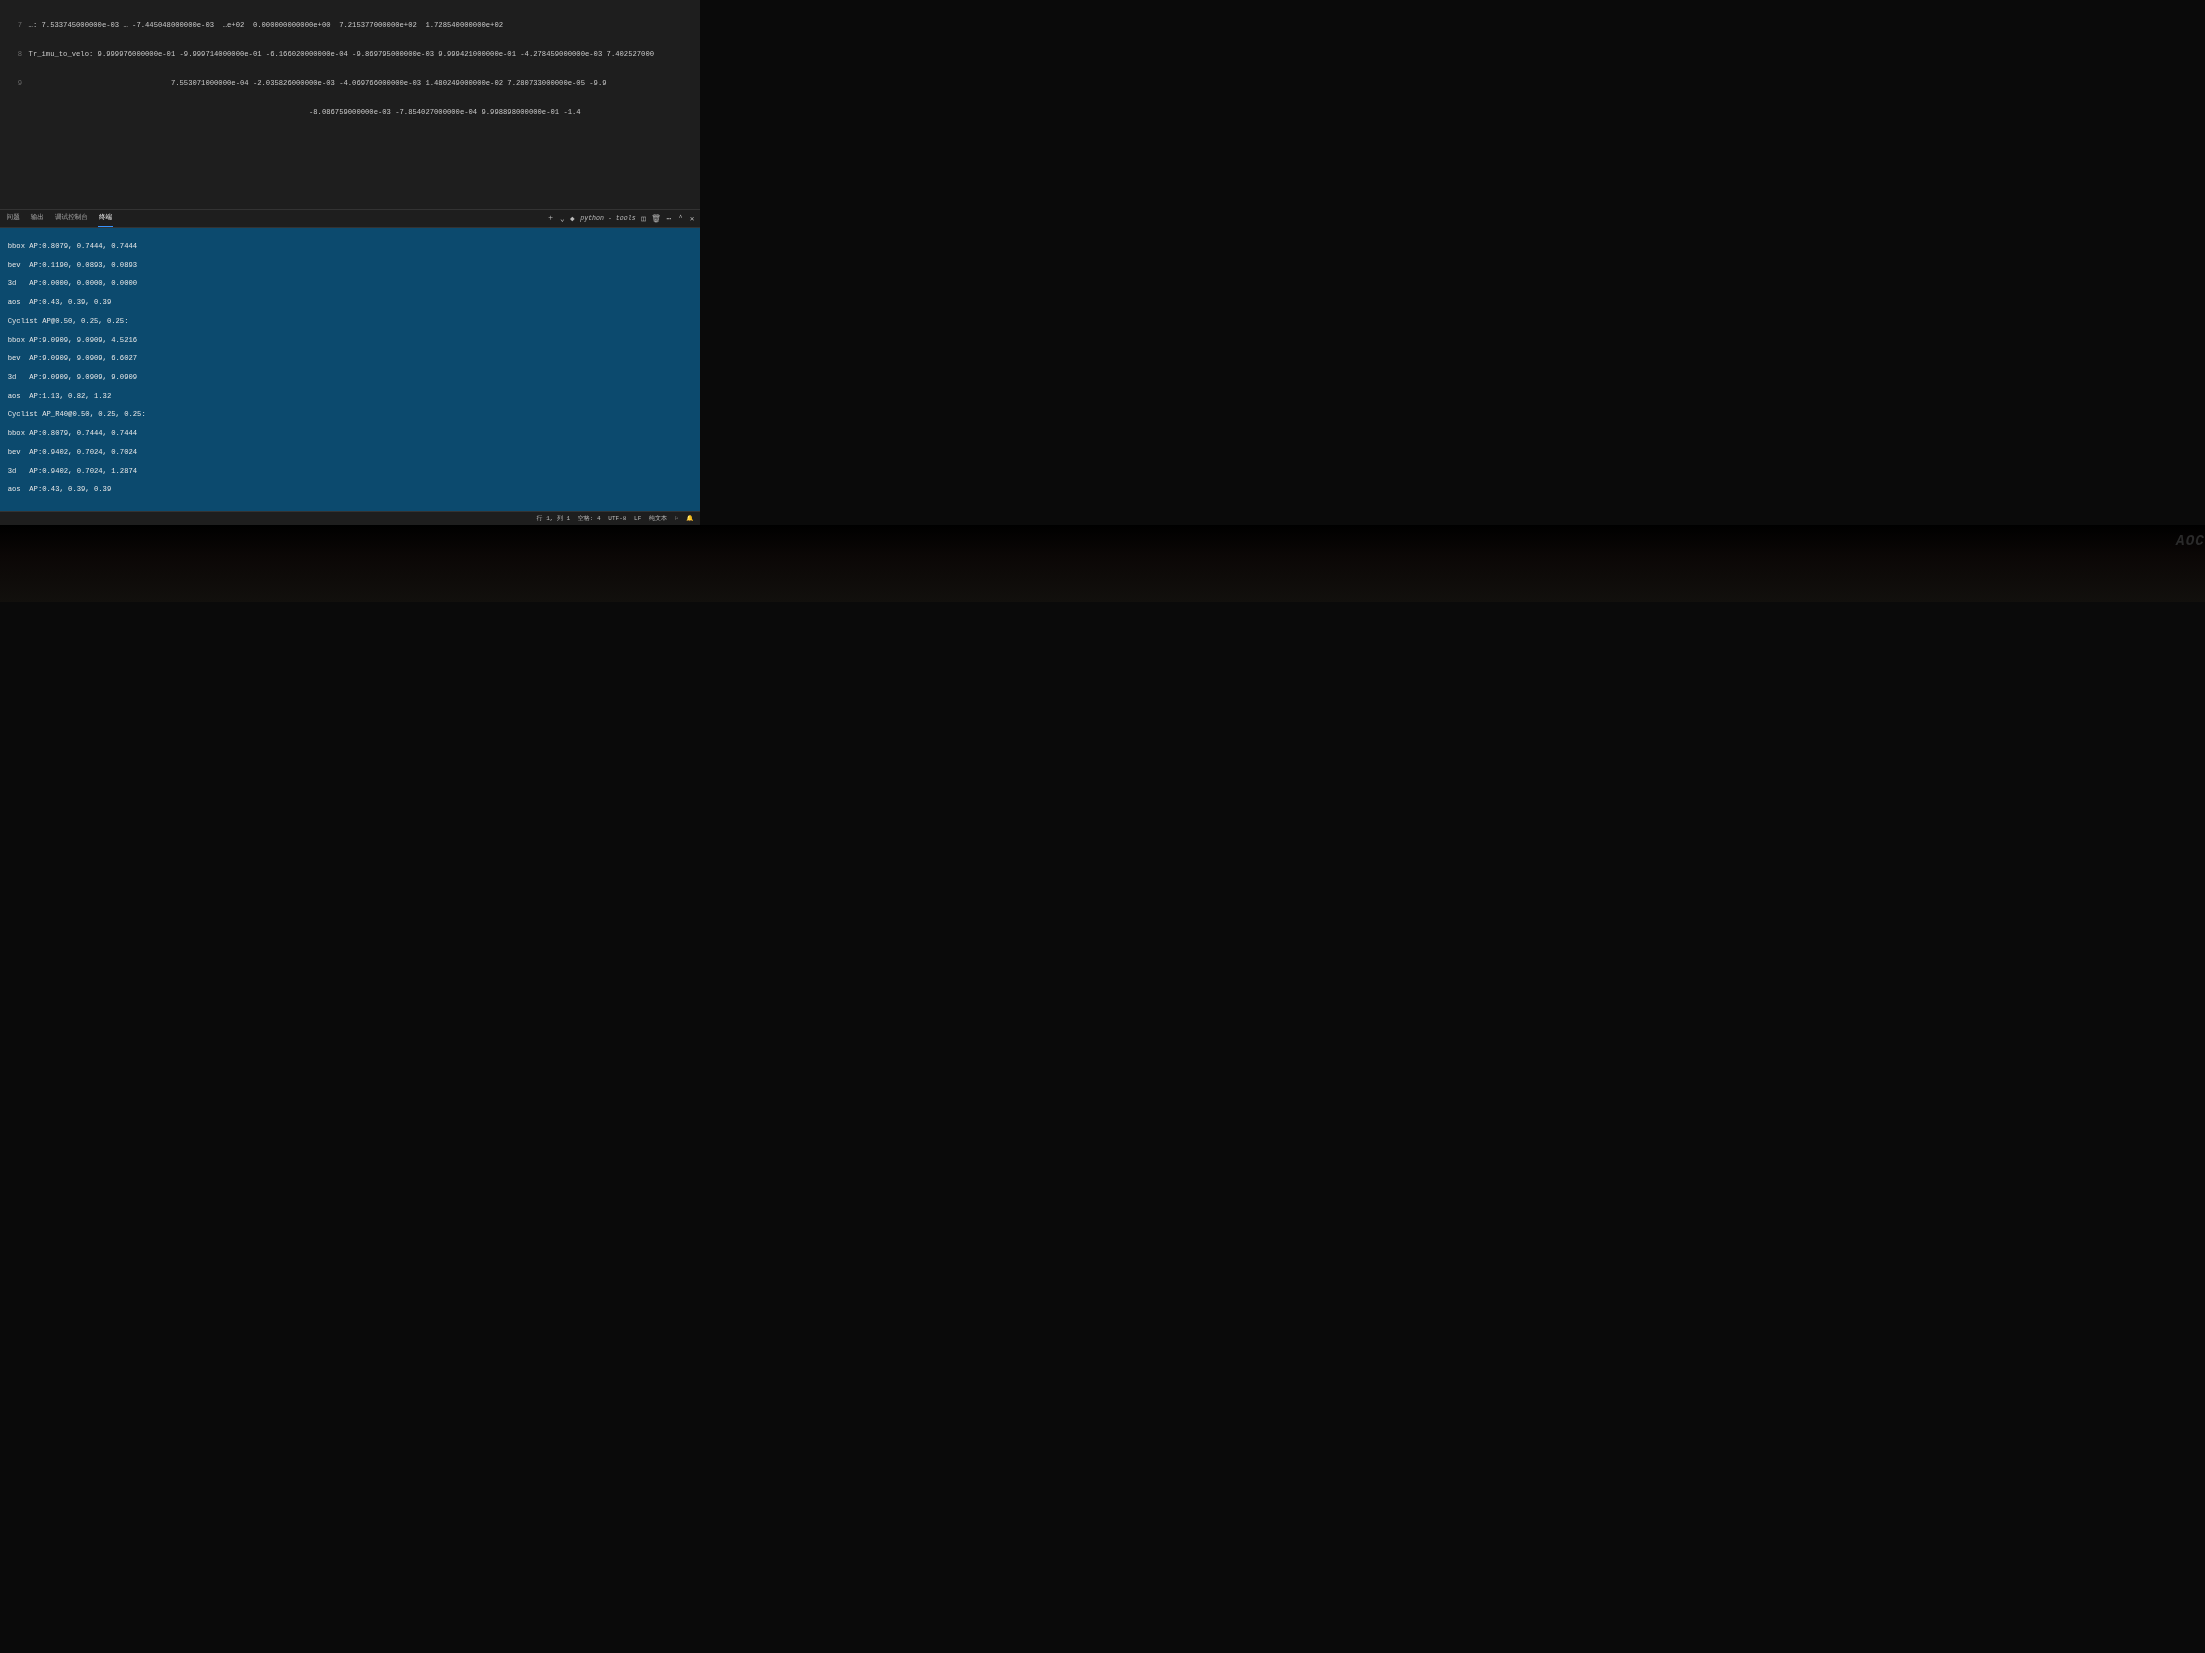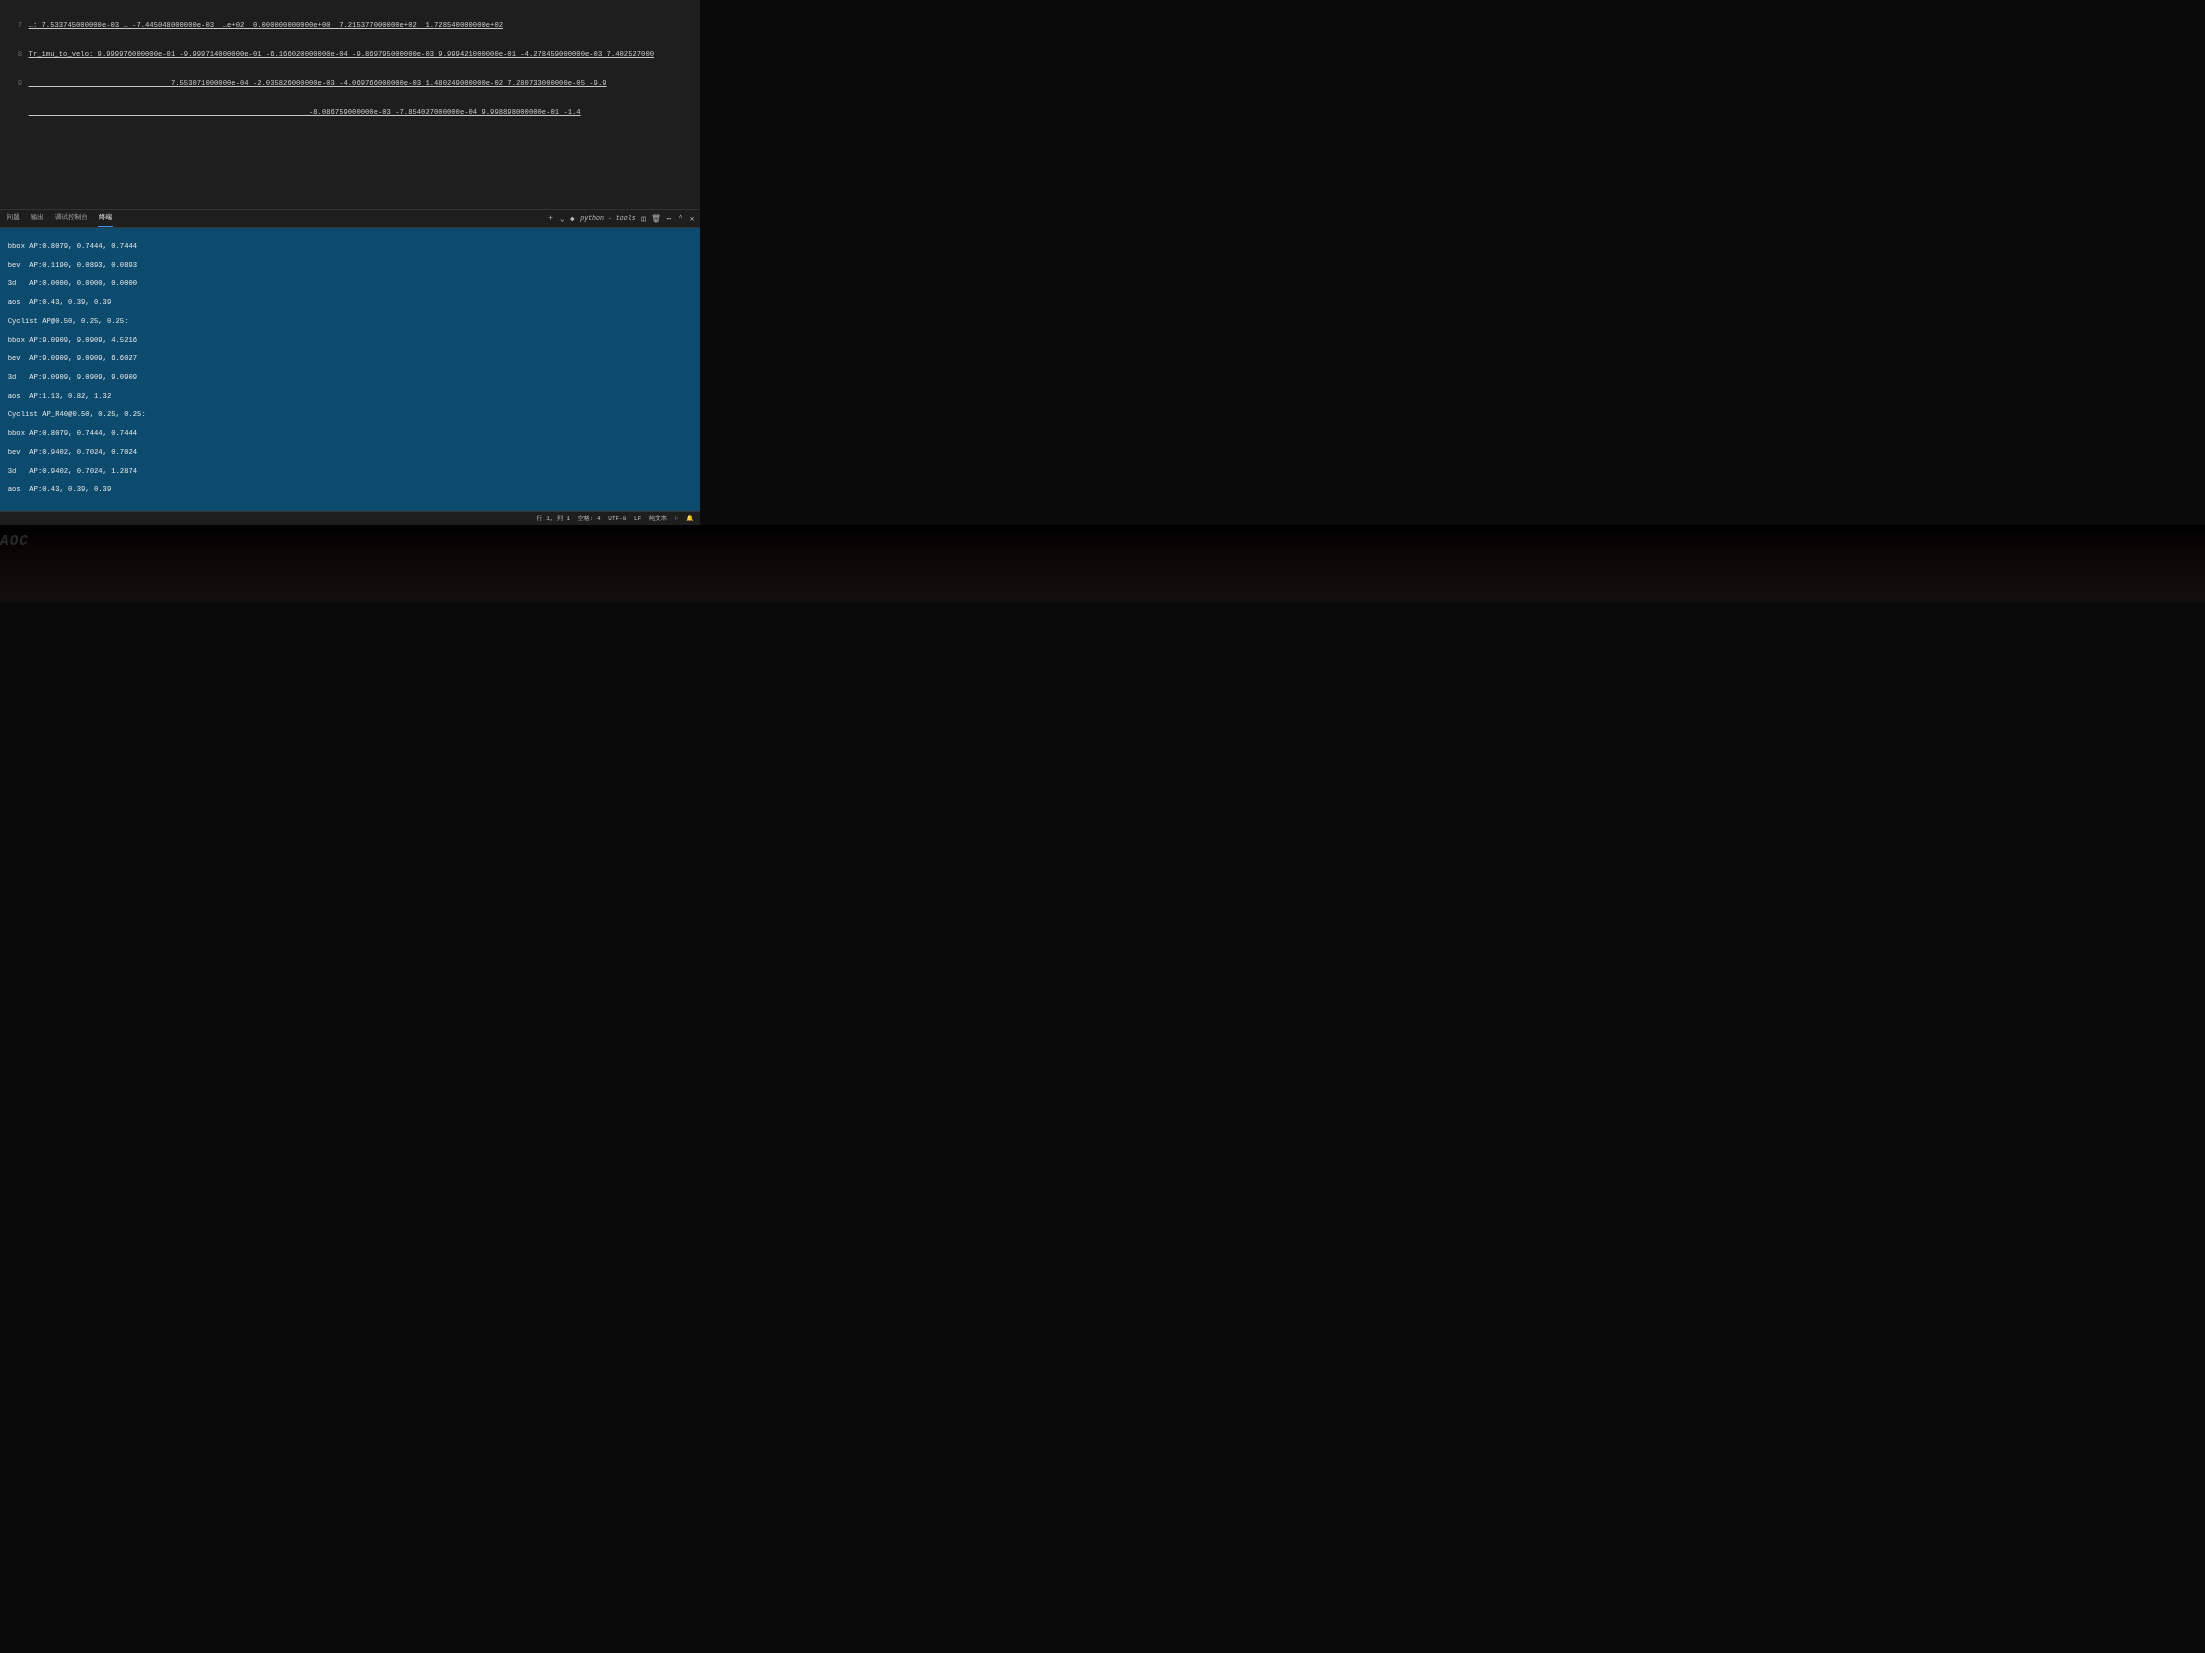--- a/index.html
+++ b/index.html
@@ -31,21 +31,20 @@
   }
   .gutter {
     width: 22px;
     text-align: right;
     padding-right: 6.6px;
     color: #6a6a6a;
     flex-shrink: 0;
   }
   .code {
     color: #c8c8c8;
-    text-decoration: underline;
   }
   .panel-tabs-row {
     display: flex;
     align-items: center;
     border-top: 0.6px solid #333;
     border-bottom: 0.6px solid #333;
     padding: 0 5.5px;
     height: 17.6px;
     background: #1e1e1e;
   }
@@ -103,21 +102,21 @@
     padding: 0 6.6px;
     font-size: 6px;
     color: #bbb;
   }
   .statusbar .sb-item { cursor: pointer; }
   .below-screen {
     height: 77px;
     background: linear-gradient(#000, #0b0706 40%, #12100d);
   }
   .monitor-logo {
-    text-align:left;
+    text-align:right;
     color:#2a2a2a;
     font-style: italic;
     font-weight: bold;
     font-size: 14.3px;
     padding-top: 7.7px;
     letter-spacing: 1.1px;
   }
 </style>
 </head>
 <body>

